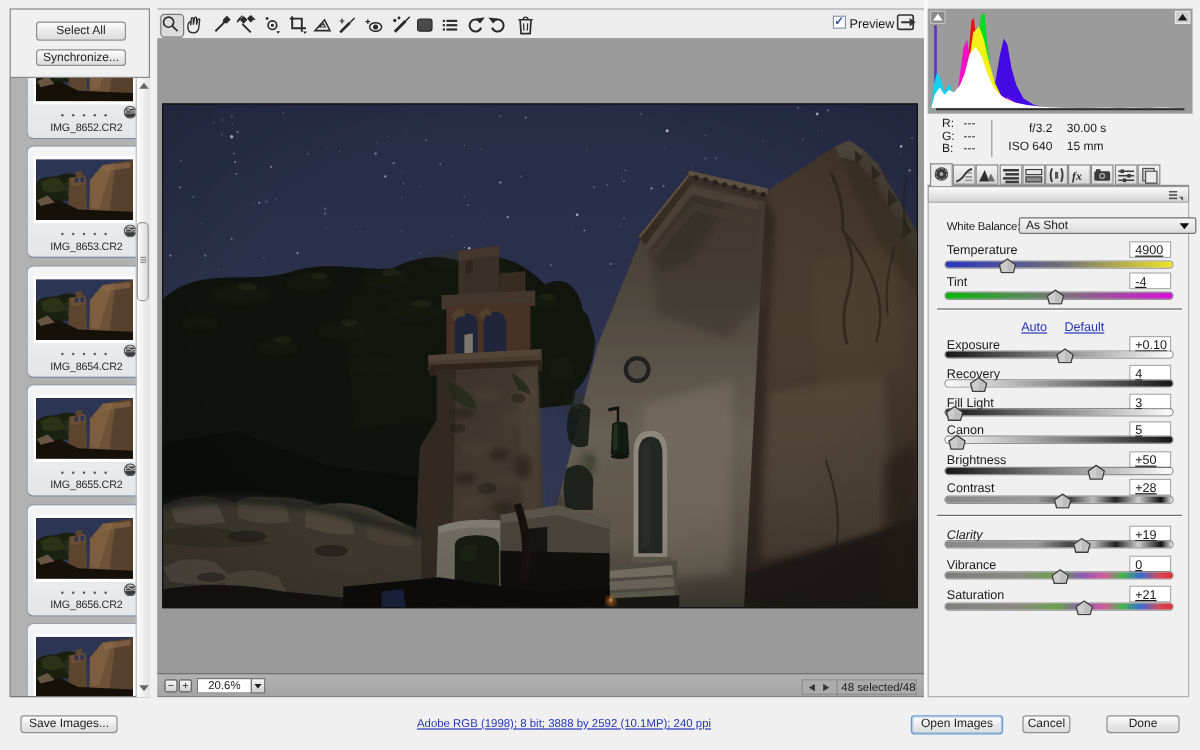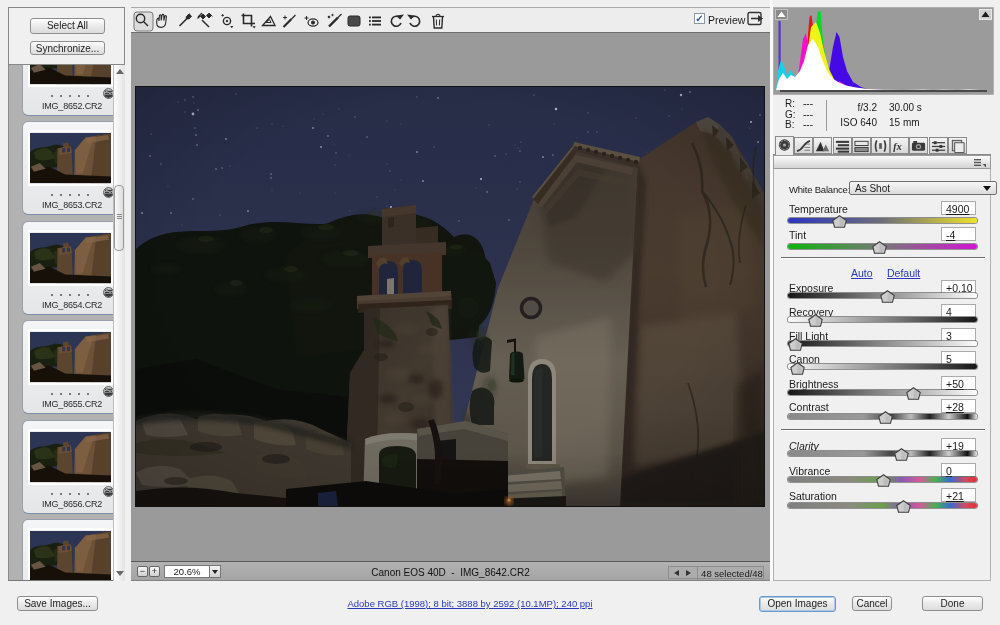--- a/index.html
+++ b/index.html
@@ -651,21 +651,20 @@
 <rect width="628" height="419" fill="url(#vig)"></rect>
 </svg>
 
 <div class="abs" style="left:131px;top:561px;width:639px;height:20px;background:linear-gradient(#b2b2b2,#a4a4a4);border-top:1px solid #585858;border-bottom:1px solid #828282;">
   <div class="abs" style="left:6px;top:4px;width:11px;height:11px;background:linear-gradient(#f8f8f8,#d0d0d0);border:1px solid #666;border-radius:2px;font-size:9px;line-height:9px;text-align:center;color:#222;">−</div>
   <div class="abs" style="left:18px;top:4px;width:11px;height:11px;background:linear-gradient(#f8f8f8,#d0d0d0);border:1px solid #666;border-radius:2px;font-size:9px;line-height:9px;text-align:center;color:#222;">+</div>
   <div class="abs" style="left:33px;top:3px;width:46px;height:13px;background:#fff;border:1px solid #777;font-size:9.5px;text-align:center;line-height:12px;">20.6%</div>
   <div class="abs" style="left:78px;top:3px;width:12px;height:13px;background:linear-gradient(#f4f4f4,#cfcfcf);border:1px solid #777;">
       <span style="position:absolute;left:2px;top:4px;width:0;height:0;border-left:3.5px solid transparent;border-right:3.5px solid transparent;border-top:4.5px solid #222;"></span>
     </div>
-  <div class="abs" style="left:0;top:5px;width:639px;text-align:center;font-size:10px;color:#111;">Canon EOS 40D&nbsp;&nbsp;-&nbsp;&nbsp;IMG_8642.CR2</div>
   <div class="abs" style="left:537px;top:4px;width:96px;height:13px;background:#acacac;border:1px solid #8d8d8d;">
      <span style="position:absolute;left:5px;top:3px;width:0;height:0;border-top:3.5px solid transparent;border-bottom:3.5px solid transparent;border-right:5px solid #333;"></span>
      <span style="position:absolute;left:17px;top:3px;width:0;height:0;border-top:3.5px solid transparent;border-bottom:3.5px solid transparent;border-left:5px solid #333;"></span>
      <span style="position:absolute;left:28px;top:0px;height:13px;border-left:1px solid #8d8d8d;"></span>
      <span style="position:absolute;left:30px;top:1px;width:66px;text-align:center;font-size:9.5px;">48 selected/48</span>
   </div>
 </div>
 
 <div class="abs" style="left:770px;top:0px;width:3px;height:581px;background:#fafafa;"></div>
 <svg class="abs" style="left:773px;top:7px" width="221" height="88" viewBox="0 0 221 88">

